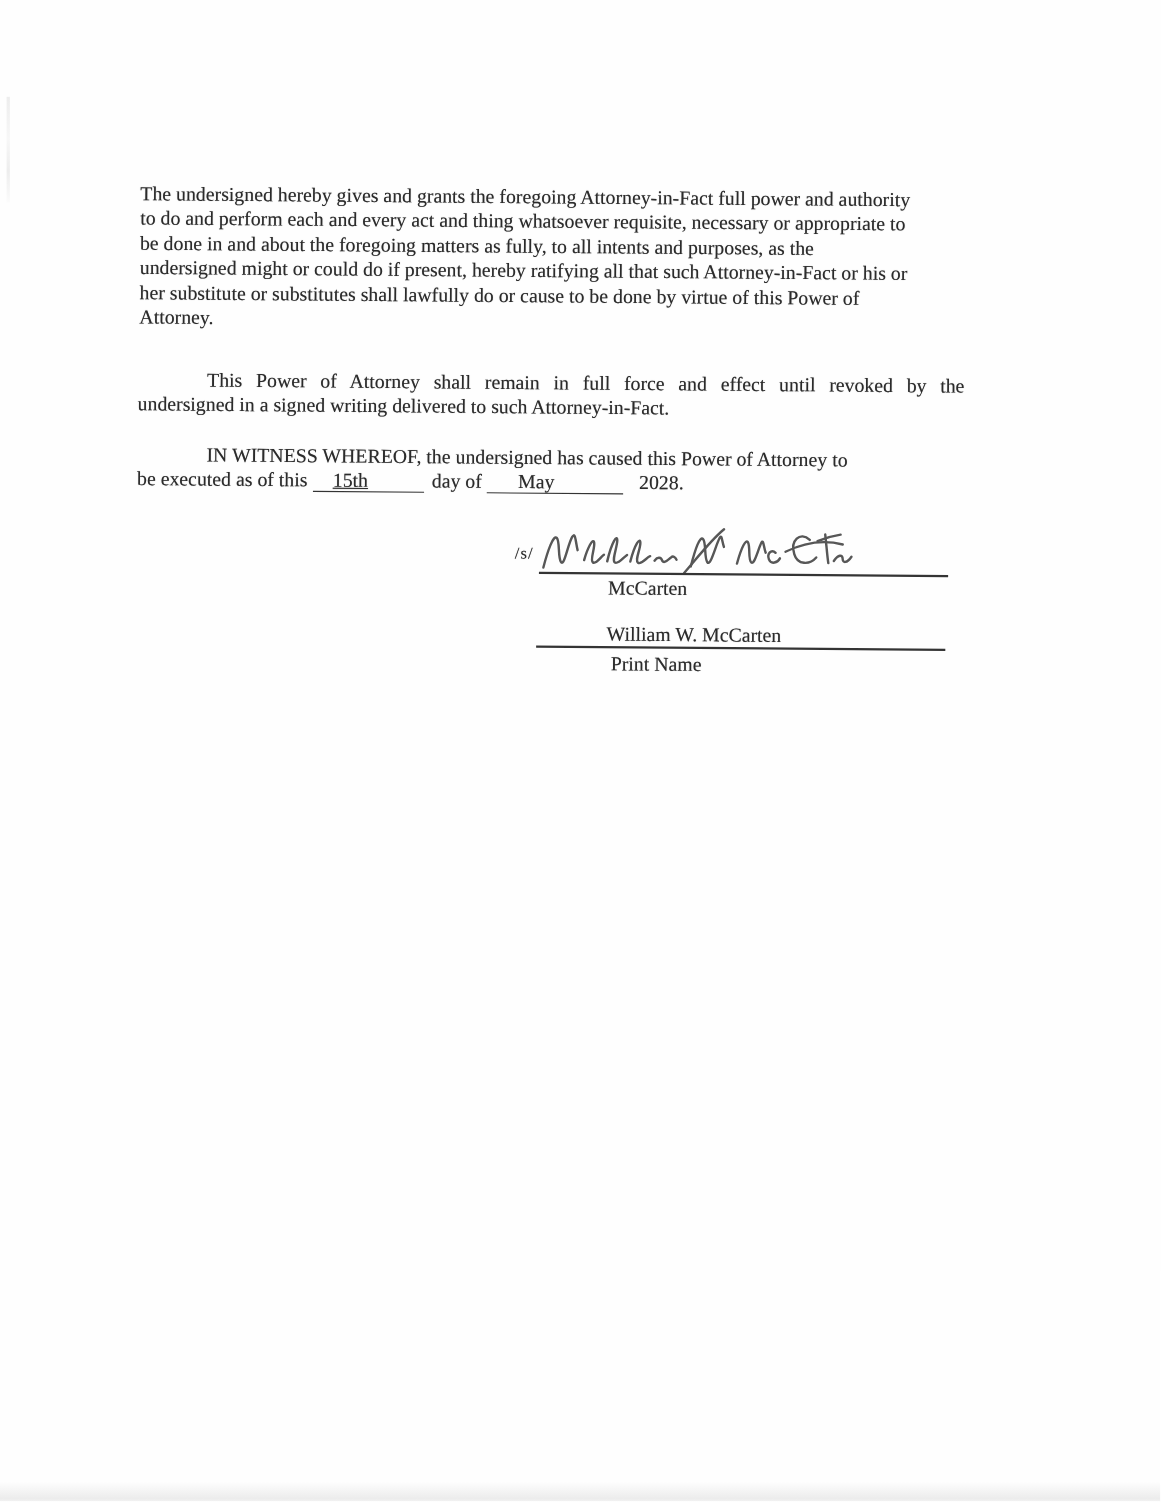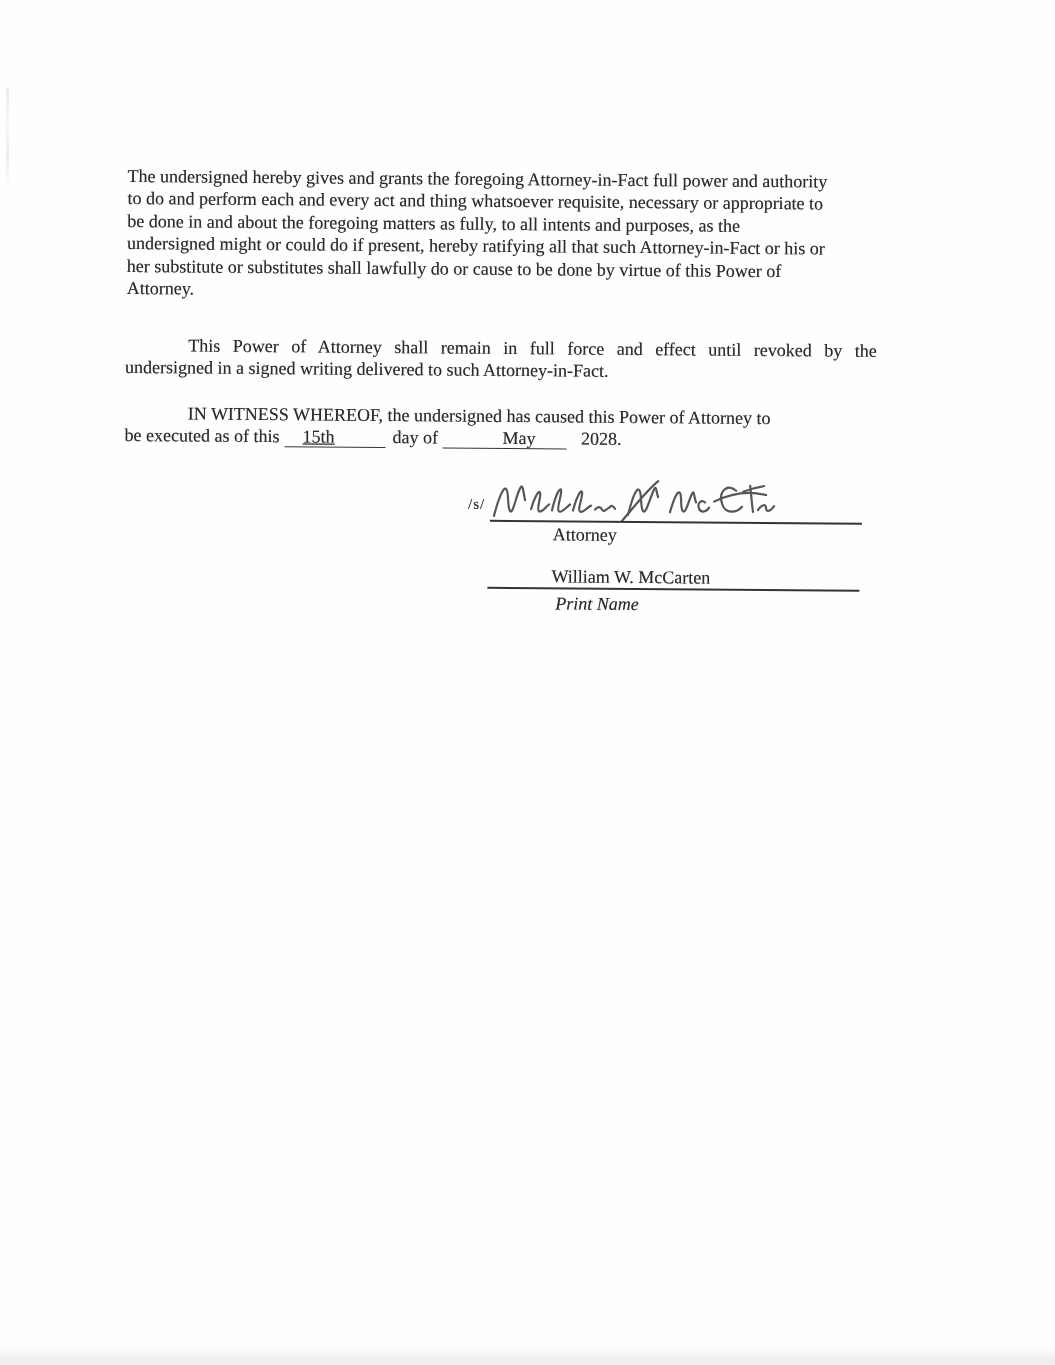--- a/index.html
+++ b/index.html
@@ -38,21 +38,21 @@
   .p3 { left: 128px; top: 401px; }
   .indent { padding-left: 63px; }
   .spread { word-spacing: 8px; }
   .blank {
     display: inline-block;
     border-bottom: 1.8px solid #343434;
     line-height: 20px;
     box-sizing: border-box;
   }
   .blank-day   { width: 101px; padding-left: 18px; margin: 0 7px 0 5px; text-decoration: underline; }
-  .blank-month { width: 124px; padding-left: 28px; margin: 0 14px 0 5px; text-align: center; }
+  .blank-month { width: 124px; padding-left: 28px; margin: 0 14px 0 5px; }
 
   .s-mark {
     position: absolute;
     left: 472px; top: 492px;
     font-size: 15px;
     letter-spacing: 1px;
   }
   .sig-svg {
     position: absolute;
     left: 492px; top: 472px;
@@ -72,21 +72,20 @@
   }
   .print-name {
     position: absolute;
     left: 556px; top: 562px;
     font-size: 18px;
   }
   .print-label {
     position: absolute;
     left: 560px; top: 589px;
     font-size: 18px;
-    font-style: italic;
   }
   
   .scan-band {
     position: absolute;
     left: 0; right: 0; bottom: 0;
     height: 18px;
     background: linear-gradient(to bottom, rgba(235,235,235,0) 0%, #ececec 85%, #f3f3f3 100%);
   }
   .scan-mark {
     position: absolute;
@@ -135,21 +134,21 @@
       <path d="M182,35 C186,20 190,12 192,16 C194,20 192,32 195,34 C198,36 201,22 204,16 C206,12 206,20 208,25"></path>
       <path d="M217,25 C213,21 209,26 211,31 C213,36 219,34 221,30"></path>
       <path d="M248,13 C239,5 230,14 234,26 C237,36 248,36 254,29"></path>
       <path d="M226,24 C244,15 262,13 278,17"></path>
       <path d="M262,8 C263,16 264,28 265,34"></path>
       <path d="M255,14 C262,11 270,9 276,8"></path>
       <path d="M270,32 C274,26 278,26 278,30 C278,34 282,34 286,28"></path>
     </svg>
 
     <div class="rule sig-rule"></div>
-    <div class="sig-label">Attorney</div>
+    <div class="sig-label">McCarten</div>
 
     <div class="print-name">William W. McCarten</div>
     <div class="rule print-rule"></div>
     <div class="print-label">Print Name</div>
 
   </div>
 
   <div class="scan-mark"></div>
   <div class="scan-band"></div>
 </div>

